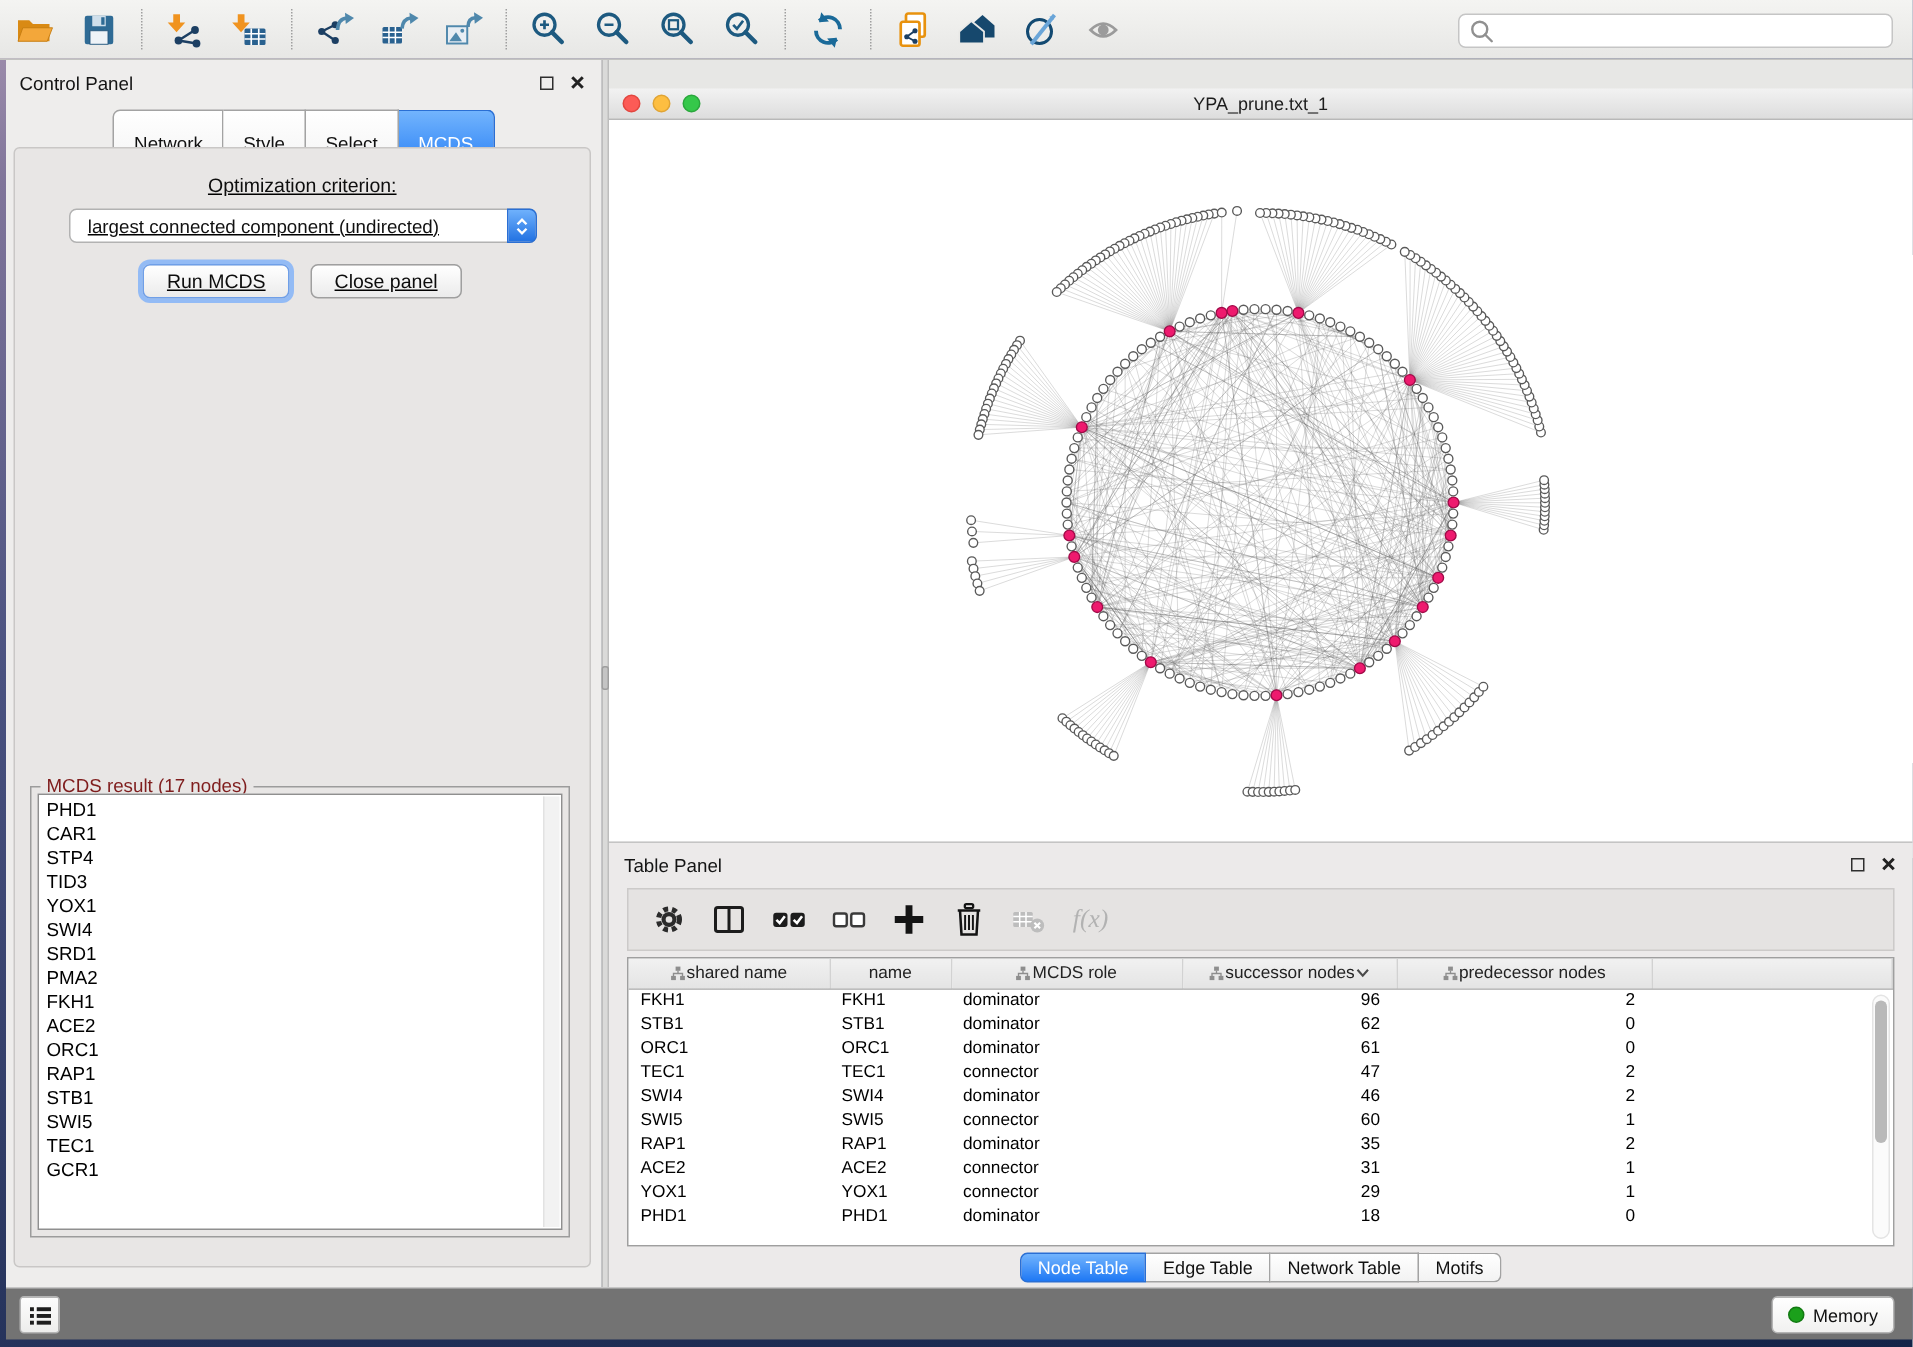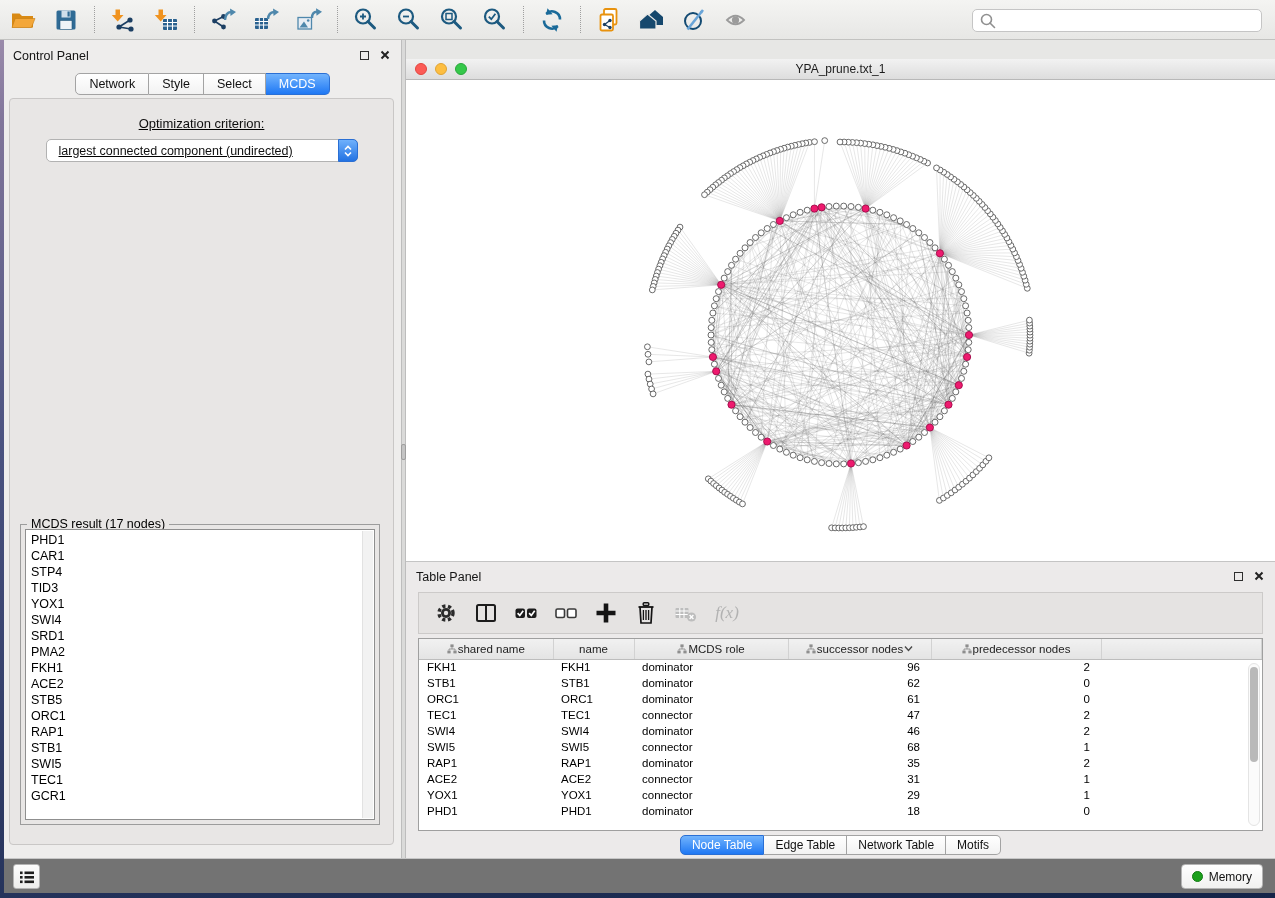--- a/index.html
+++ b/index.html
@@ -19,38 +19,38 @@
 #search-input{border:none;outline:none;flex:1;font-size:12px;height:100%;background:transparent;padding-left:4px;font-family:"Liberation Sans",sans-serif;}
 
 
 #control-panel{position:absolute;left:4px;top:40px;width:397px;height:818px;background:#eeedec;z-index:3;}
 .panel-title{position:absolute;left:9px;top:9px;font-size:12.5px;color:#141414;}
 .win-icons{position:absolute;right:11px;top:10px;display:flex;gap:11px;align-items:center;}
 .float-box{width:9px;height:9px;border:1.5px solid #2e2e2e;display:inline-block;}
 .cp-tabs{position:absolute;top:33px;left:0;width:100%;display:flex;justify-content:center;}
 .seg{display:flex;}
 .seg-btn{background:linear-gradient(#ffffff,#f2f2f2);border:1px solid #a3a3a3;border-left:none;
-padding:3px 13px;font-size:12.5px;color:#111;font-family:"Liberation Sans",sans-serif;cursor:default;}
+padding:15px 13px;font-size:12.5px;color:#111;font-family:"Liberation Sans",sans-serif;cursor:default;}
 .seg-btn:first-child{border-left:1px solid #a3a3a3;border-radius:5px 0 0 5px;}
 .seg-btn:last-child{border-radius:0 5px 5px 0;}
 .seg-btn.active{background:linear-gradient(#72b4fd,#1f78f4);color:#fff;border-color:#2a6fd4;}
 .cp-body{position:absolute;top:58px;left:5px;right:7px;bottom:13px;background:#e8e6e5;
 border:1px solid #c9c7c6;border-radius:4px;text-decoration:underline;}
 .opt-label{margin-top:17px;text-align:center;font-size:13px;color:#0e0e0e;}
 .select-box{margin:8px auto 0;width:312px;height:23px;background:#fff;border:1px solid #b2b2b2;
 border-radius:5px;display:flex;align-items:center;}
 .select-text{flex:1;font-size:12.5px;padding-left:12px;color:#111;white-space:nowrap;overflow:hidden;}
 .select-stepper{width:20px;height:23px;margin:-1px -1px -1px 0;border-radius:0 5px 5px 0;
 background:linear-gradient(#6fb1fc,#2272e2);display:flex;align-items:center;justify-content:center;border:1px solid #2a6fd4;}
 .btn-row{margin-top:14px;display:flex;justify-content:center;gap:14px;}
 .aqua-btn{background:linear-gradient(#ffffff,#ebebeb);border:1px solid #9f9f9f;border-radius:5px;
 padding:3px 15px;font-size:13px;color:#0d0d0d;font-family:"Liberation Sans",sans-serif;}
 .aqua-btn.focused{box-shadow:0 0 0 3px rgba(96,160,255,.62);border-color:#6f9fe8;}
 .group-box{position:absolute;left:10px;right:13px;top:425px;bottom:19px;border:1px solid #9c9c9c;}
-.group-legend{position:absolute;top:-8px;left:6px;background:#e8e6e5;padding:0 4px;font-size:12.5px;color:#000000;}
+.group-legend{position:absolute;top:-8px;left:6px;background:#e8e6e5;padding:0 4px;font-size:12.5px;color:#7f1d1d;}
 .mcds-list{position:absolute;inset:4px;background:#fff;border:1px solid #8f8f8f;overflow:hidden;padding-top:2px;}
 .mcds-item{font-size:12.5px;line-height:16px;padding-left:5px;color:#000;}
 .mcds-scroll{position:absolute;top:1px;bottom:1px;right:1px;width:11px;background:#f2f2f2;border-left:1px solid #e2e2e2;}
 
 
 #right-bg{position:absolute;left:401px;top:40px;right:0;height:818px;background:#e7e7e5;z-index:1;}
 #v-splitter{position:absolute;left:401px;top:40px;width:5px;height:818px;background:#dadad9;
 border-left:1px solid #bdbdbd;border-right:1px solid #bdbdbd;z-index:4;}
 #v-handle{position:absolute;left:-1px;top:404px;width:5px;height:16px;background:#c4c4c4;border:1px solid #9e9e9e;border-radius:2px;}
 
@@ -261,35 +261,38 @@
       <div class="opt-label">Optimization criterion:</div>
       <div class="select-box">
         <span class="select-text">largest connected component (undirected)</span>
         <span class="select-stepper">
             <svg width="10" height="14" viewBox="0 0 10 14">
               <path d="M2 5.5 L5 2.5 L8 5.5" stroke="#fff" stroke-width="1.6" fill="none"></path>
               <path d="M2 8.5 L5 11.5 L8 8.5" stroke="#fff" stroke-width="1.6" fill="none"></path>
             </svg>
           </span>
       </div>
+      <div class="btn-row">
+        <button class="aqua-btn focused">Run MCDS</button>
+        <button class="aqua-btn">Close panel</button>
+      </div>
       <div class="group-box">
         <span class="group-legend">MCDS result (17 nodes)</span>
         <div class="mcds-list">
           <div class="mcds-scroll"></div>
         <div class="mcds-item">PHD1</div>
             <div class="mcds-item">CAR1</div>
             <div class="mcds-item">STP4</div>
             <div class="mcds-item">TID3</div>
             <div class="mcds-item">YOX1</div>
             <div class="mcds-item">SWI4</div>
             <div class="mcds-item">SRD1</div>
             <div class="mcds-item">PMA2</div>
             <div class="mcds-item">FKH1</div>
             <div class="mcds-item">ACE2</div>
-            <div class="mcds-item">STB5</div>
             <div class="mcds-item">ORC1</div>
             <div class="mcds-item">RAP1</div>
             <div class="mcds-item">STB1</div>
             <div class="mcds-item">SWI5</div>
             <div class="mcds-item">TEC1</div>
             <div class="mcds-item">GCR1</div>
           </div>
       </div>
     </div>
   </div>
@@ -1333,21 +1336,21 @@
               <td>SWI4</td>
               <td>dominator</td>
               <td class="num">46</td>
               <td class="num">2</td>
               <td></td>
             </tr>
             <tr>
               <td>SWI5</td>
               <td>SWI5</td>
               <td>connector</td>
-              <td class="num">68</td>
+              <td class="num">60</td>
               <td class="num">1</td>
               <td></td>
             </tr>
             <tr>
               <td>RAP1</td>
               <td>RAP1</td>
               <td>dominator</td>
               <td class="num">35</td>
               <td class="num">2</td>
               <td></td>

